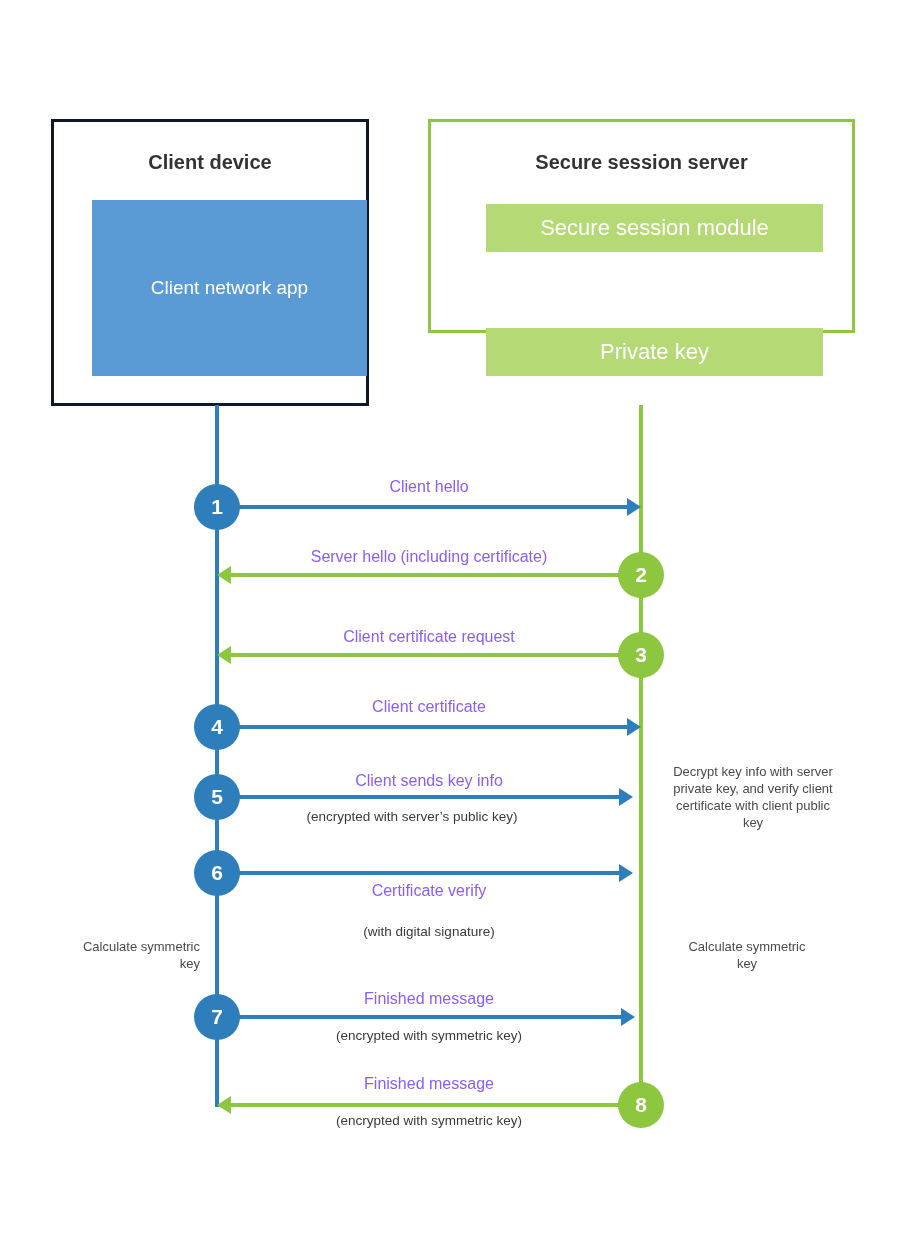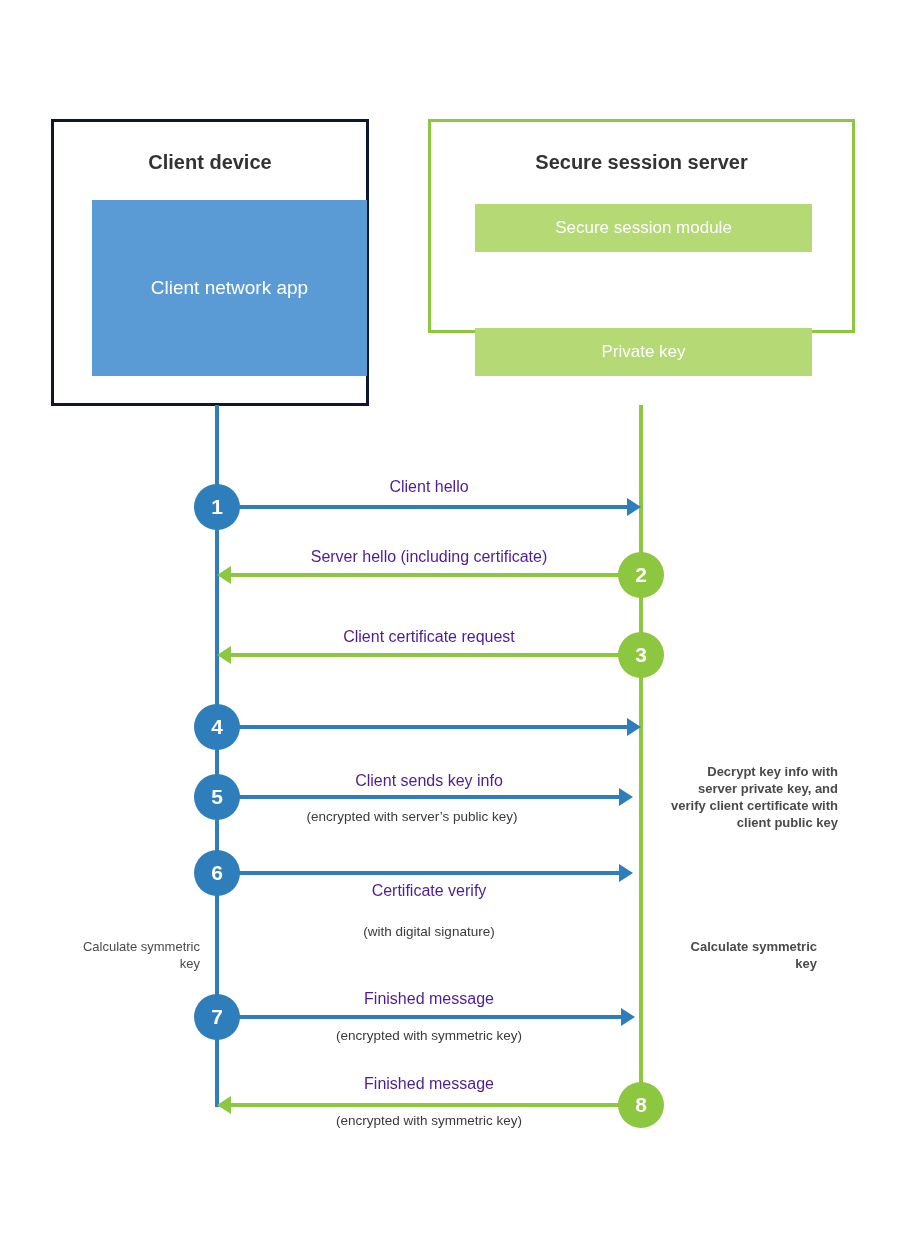--- a/index.html
+++ b/index.html
@@ -79,29 +79,29 @@
   }
   .client-app {
     left: 38px;
     top: 78px;
     width: 275px;
     height: 176px;
   }
 
   .server-bar {
     position: absolute;
-    left: 44px;
+    left: 55px;
     width: 337px;
     height: 48px;
     background: #b5d974;
     color: #ffffff;
     display: flex;
     align-items: center;
     justify-content: center;
-    font-size: 17px;
+    font-size: 22px;
     font-weight: 400;
   }
   .server-bar.b0 { top: 82px; }
   .server-bar.b1 { top: 145px; }
   .server-bar.b2 { top: 206px; }
 
   
   .lifeline {
     position: absolute;
     width: 4px;
@@ -150,39 +150,39 @@
     justify-content: center;
   }
   .step-circle.blue { background: #2e7ebb; }
   .step-circle.green { background: #8dc63f; }
 
   
   .msg-label {
     position: absolute;
     text-align: center;
     font-size: 16px;
-    color: #4c1d95;
+    color: #8b5cf6;
     white-space: nowrap;
   }
   .msg-sublabel {
     position: absolute;
     text-align: center;
     font-size: 13.5px;
     color: #3a3a3a;
     white-space: nowrap;
   }
 
   .side-note {
     position: absolute;
     font-size: 13px;
     line-height: 17px;
     color: #4a4a4a;
   }
   .side-note.right-align { text-align: right; }
-  .side-note.left-align { text-align: right; font-weight: bold; }
+  .side-note.left-align { text-align: center; }
 </style>
 </head>
 <body>
 
 <div class="canvas">
 
 
   <div class="actor-box client">
     <div class="actor-title">Client device</div>
     <div class="app-block client-app">Client network app</div>
@@ -207,20 +207,21 @@
   <div class="msg-label" style="left:217px; top:548px; width:424px;">Server hello (including certificate)</div>
   <div class="step-circle green" style="left:618px; top:552px;">2</div>
 
   <div class="msg-line green" style="left:231px; top:653px; width:396px;"></div>
   <div class="arrow-head left green" style="left:217px; top:646px;"></div>
   <div class="msg-label" style="left:217px; top:628px; width:424px;">Client certificate request</div>
   <div class="step-circle green" style="left:618px; top:632px;">3</div>
 
   <div class="msg-line blue" style="left:217px; top:725px; width:410px;"></div>
   <div class="arrow-head right blue" style="left:627px; top:718px;"></div>
+  <div class="msg-label" style="left:217px; top:698px; width:424px;">Client certificate</div>
   <div class="step-circle blue" style="left:194px; top:704px;">4</div>
 
   <div class="msg-line blue" style="left:217px; top:795px; width:402px;"></div>
   <div class="arrow-head right blue" style="left:619px; top:788px;"></div>
   <div class="msg-label" style="left:217px; top:772px; width:424px;">Client sends key info</div>
   <div class="msg-sublabel" style="left:200px; top:809px; width:424px;">(encrypted with server’s public key)</div>
   <div class="step-circle blue" style="left:194px; top:774px;">5</div>
 
   <div class="msg-line blue" style="left:217px; top:871px; width:402px;"></div>
   <div class="arrow-head right blue" style="left:619px; top:864px;"></div>

